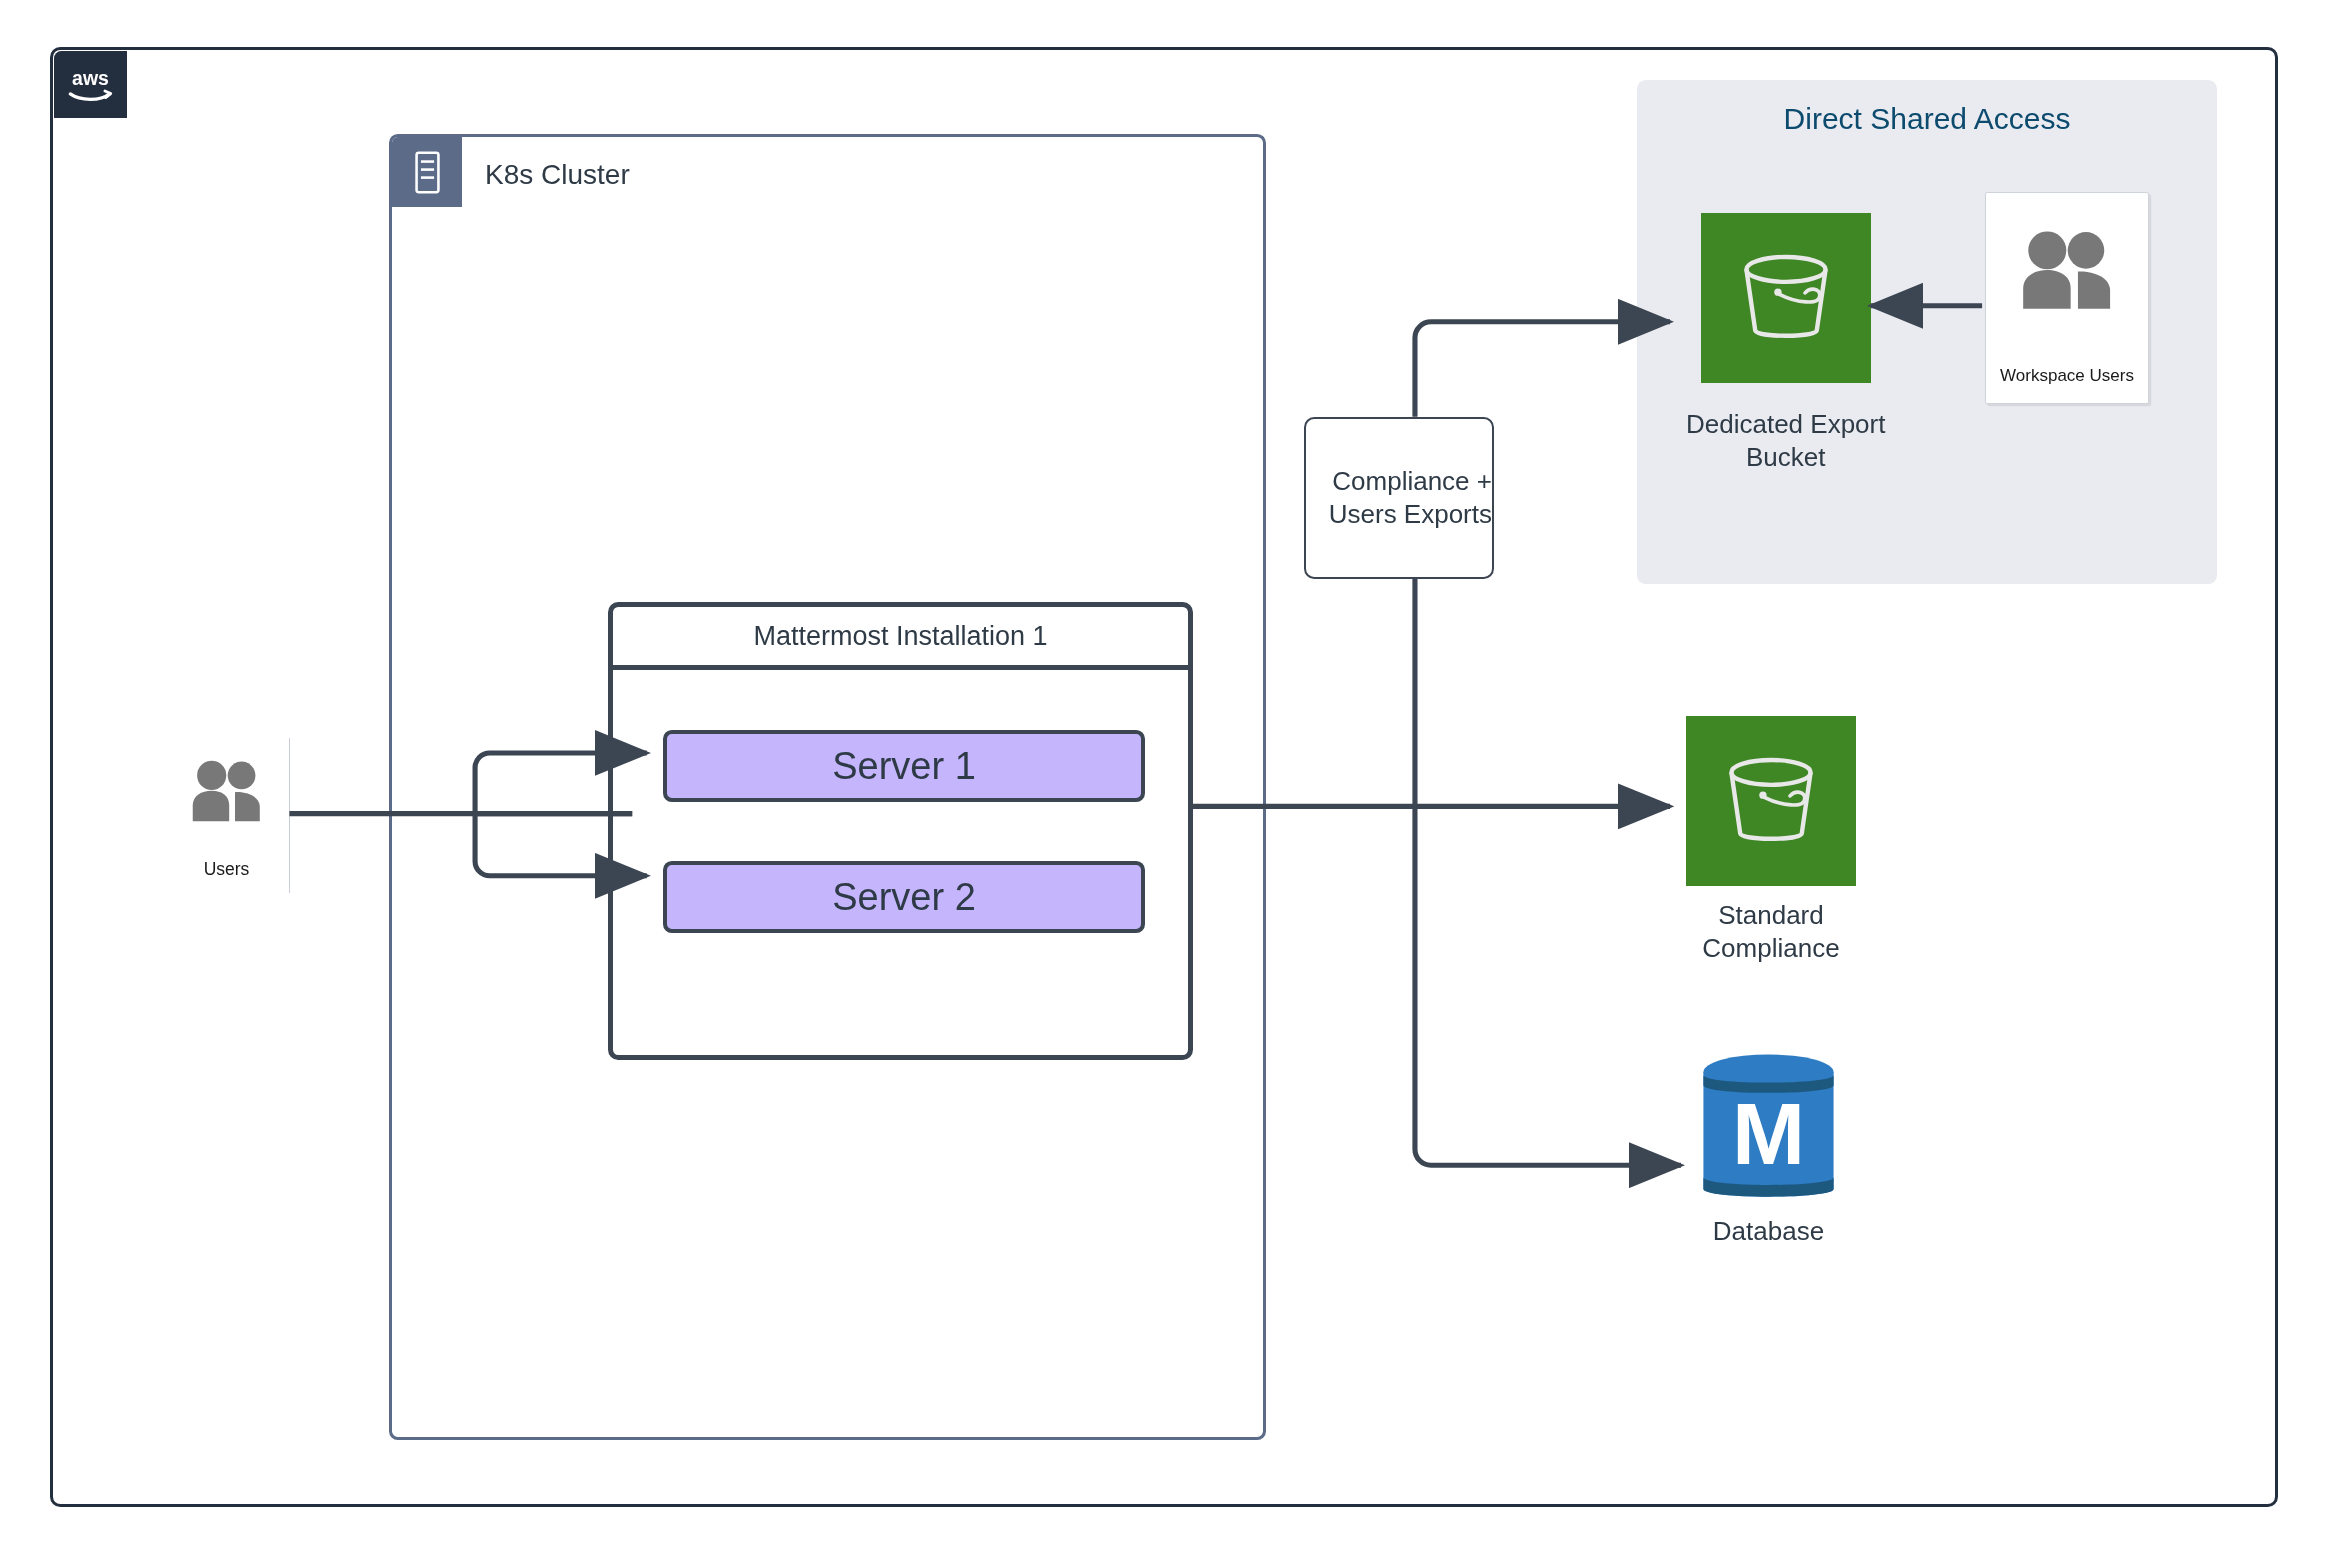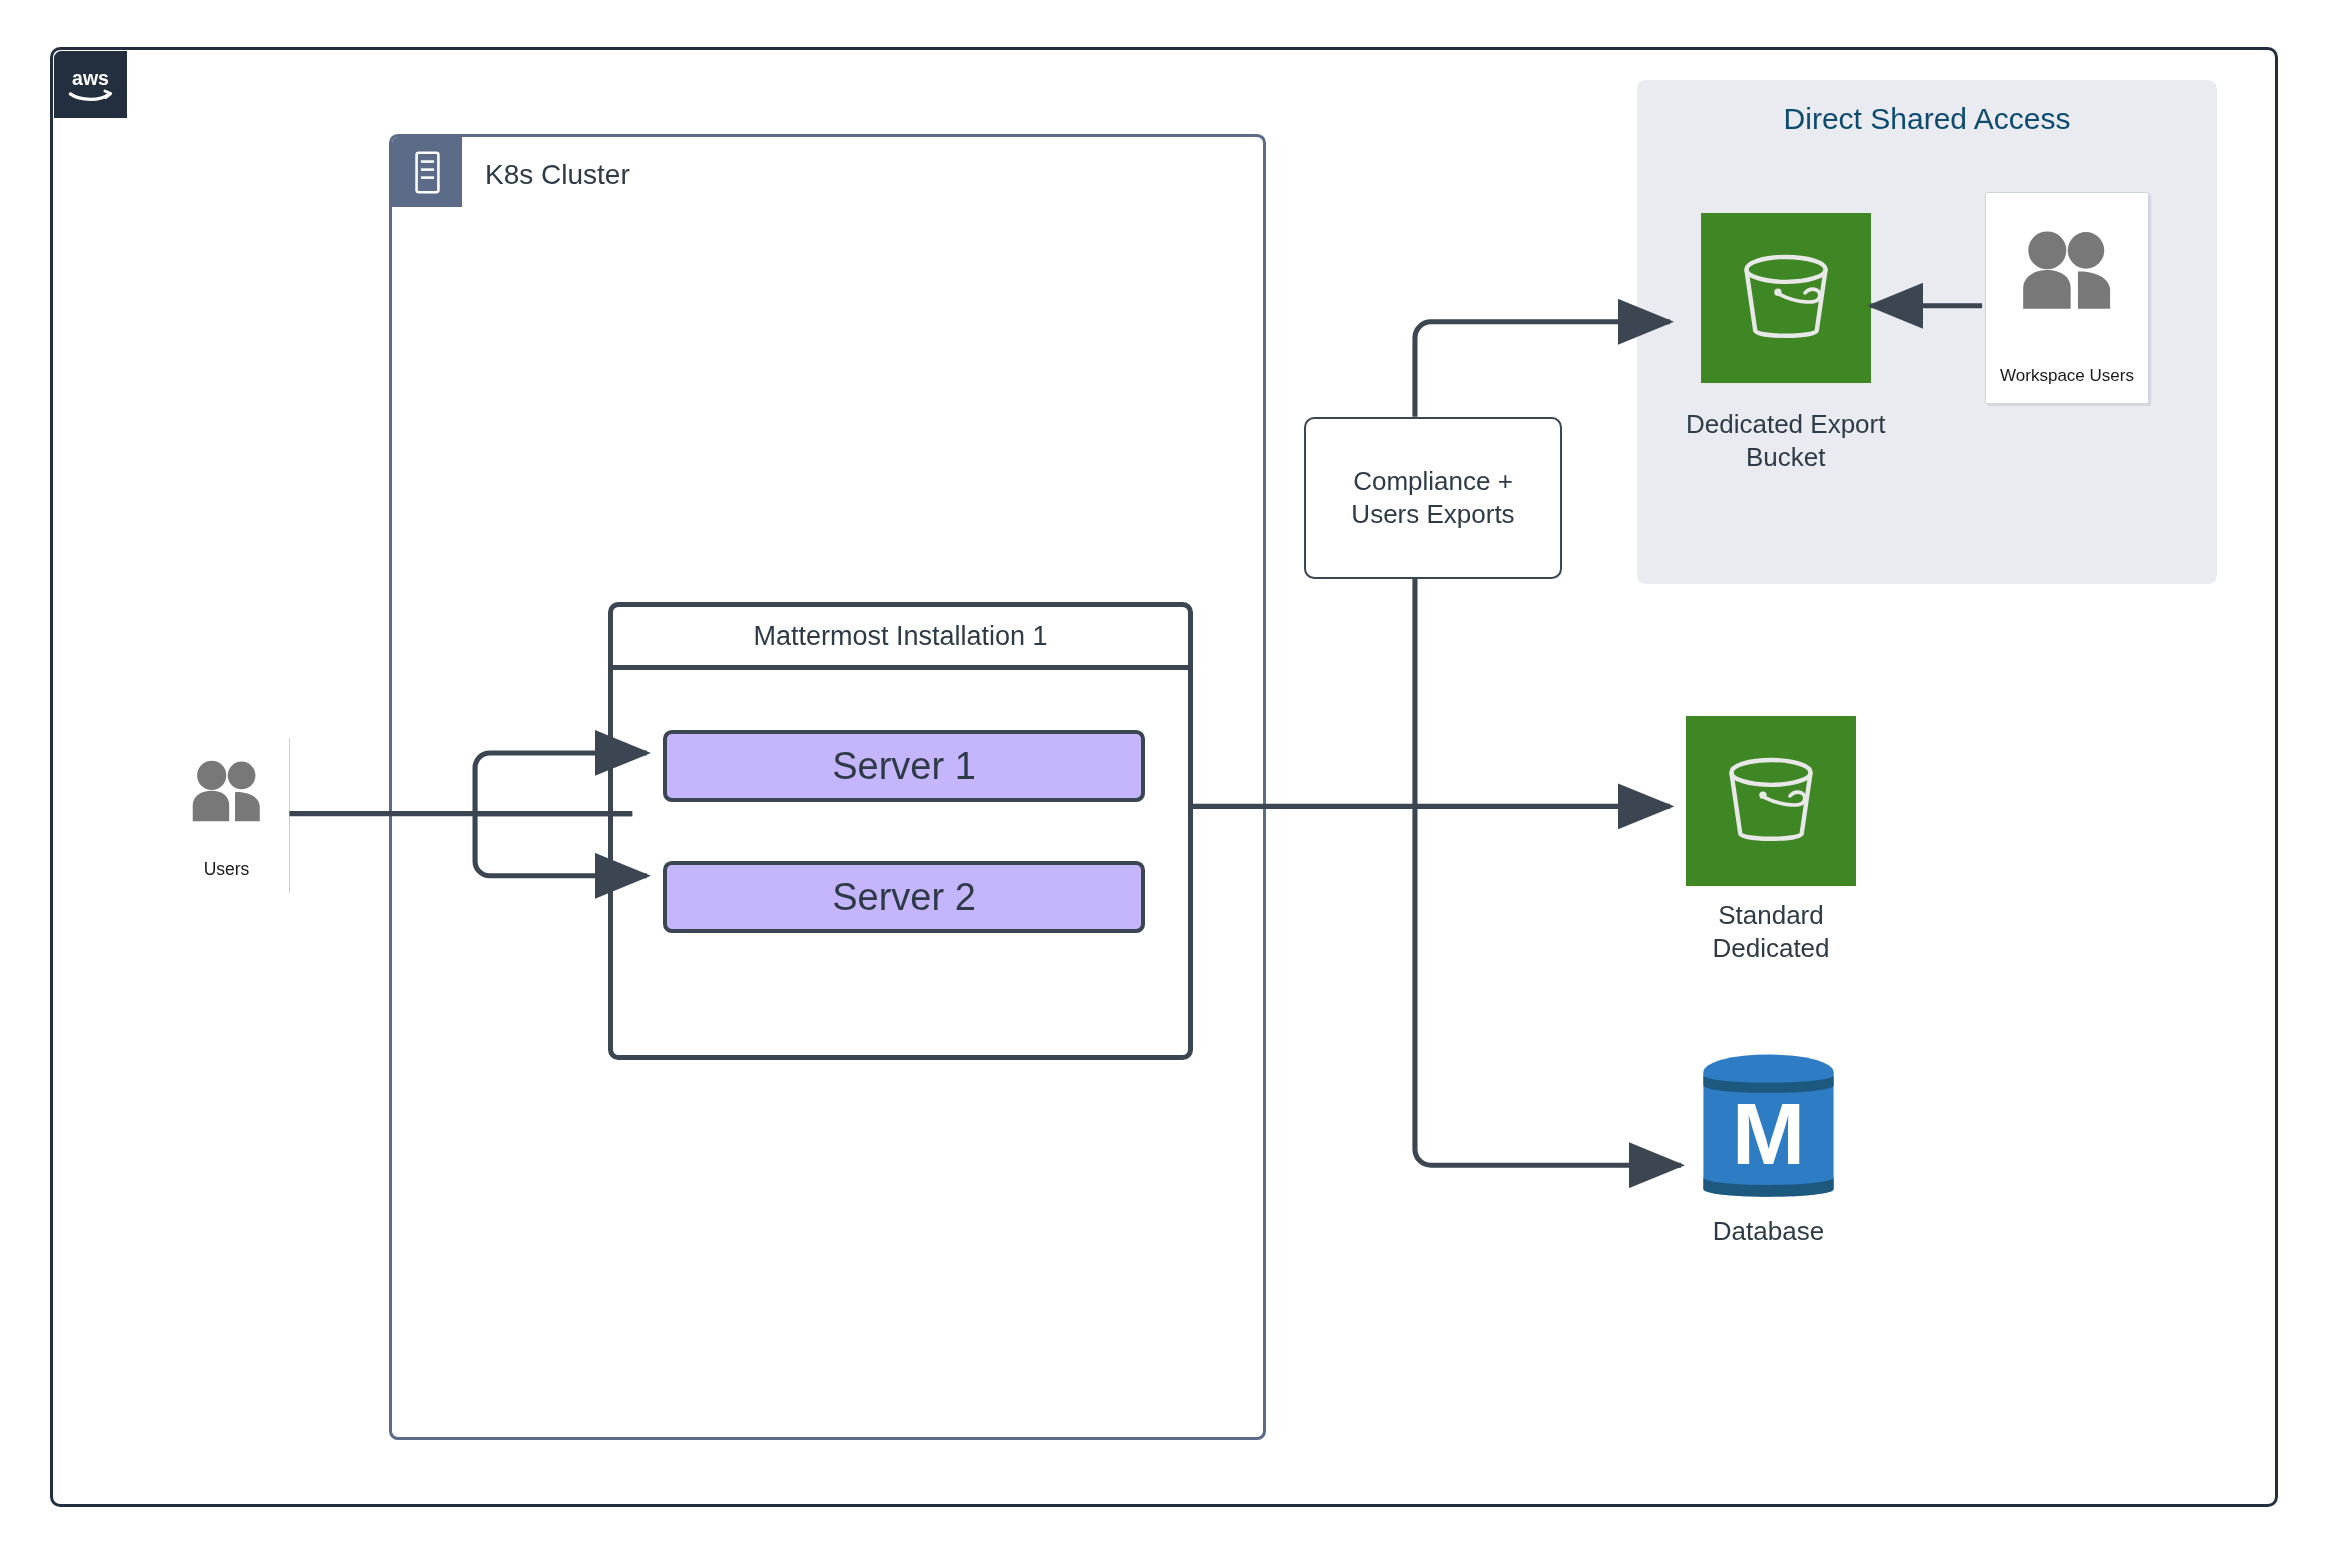--- a/index.html
+++ b/index.html
@@ -147,28 +147,28 @@
     position: absolute;
     bottom: 13px;
     font-size: 17.5px;
     color: #1a1a1a;
   }
 
   
   .compliance-box {
     position: absolute;
     left: 1304px; top: 417px;
-    width: 258px; height: 162px;
+    width: 190px; height: 162px;
     background: #ffffff;
     border: 2.2px solid #3c4552;
     border-radius: 10.2px;
     box-sizing: border-box;
     display: flex;
     flex-direction: column;
-    align-items: center;
+    align-items: flex-end;
     justify-content: center;
     z-index: 6;
     line-height: 1.28;
   }
   .compliance-box .line {
     font-size: 26px;
     color: #2e3a46;
     white-space: nowrap;
   }
 
@@ -337,21 +337,21 @@
     <div class="s3-tile">
       <svg width="110" height="110" viewBox="0 0 150 150" aria-hidden="true">
         <ellipse cx="75" cy="36" rx="54" ry="17" fill="none" stroke="#e8e8e8" stroke-width="6"></ellipse>
         <path d="M21 36 L33 119 C36 129 114 129 117 119 L129 36" fill="none" stroke="#e8e8e8" stroke-width="6" stroke-linejoin="round"></path>
         <circle cx="64" cy="67" r="5" fill="#e8e8e8"></circle>
         <path d="M66 70 C90 82 120 85 121 72 C122 62 108 60 101 68" fill="none" stroke="#e8e8e8" stroke-width="5" stroke-linecap="round"></path>
       </svg>
     </div>
     <div class="s3-label">
       <span>Standard</span><br>
-      <span>Dedicated</span>
+      <span>Compliance</span>
     </div>
   </div>
 
   <div id="database-node">
     <span>
       <svg width="145" height="155" viewBox="0 0 198 212" aria-hidden="true">
         <path d="M10 26 L10 186 C10 200 188 200 188 186 L188 26 Z" fill="#2e7cc3"></path>
         <ellipse cx="99" cy="26" rx="89" ry="24" fill="#2e7cc3"></ellipse>
         <path d="M10 30 C10 44 188 44 188 30 L188 44 C188 58 10 58 10 44 Z" fill="#1d587f"></path>
         <path d="M10 170 C10 184 188 184 188 170 L188 186 C188 200 10 200 10 186 Z" fill="#1d587f"></path>

